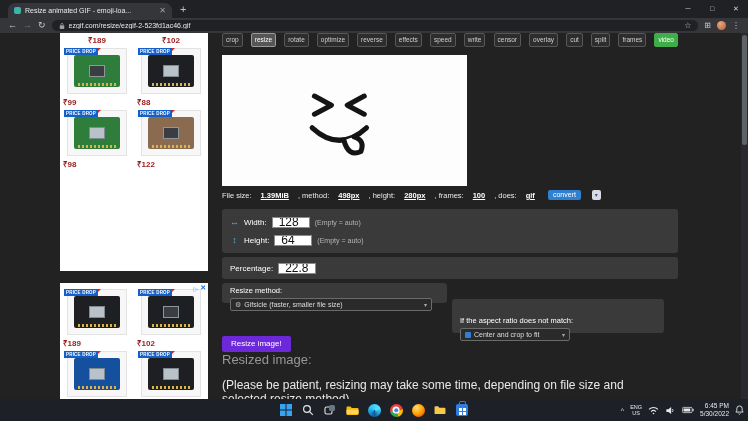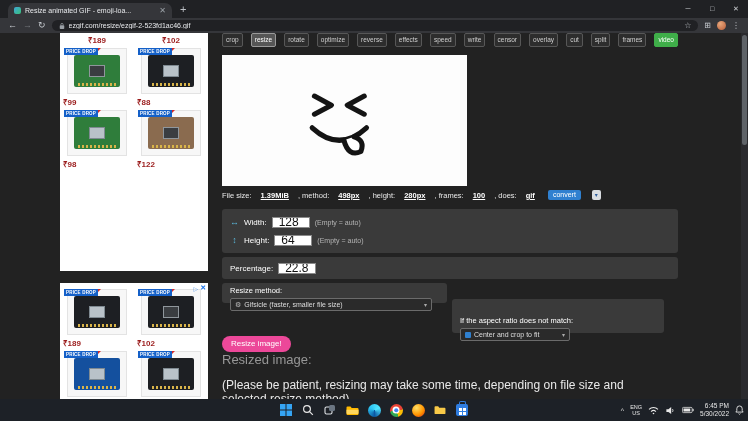--- a/index.html
+++ b/index.html
@@ -88,22 +88,22 @@
   .p-pct{left:222px;top:224px;width:456px;height:22px;display:flex;align-items:center;gap:5px;padding:0 8px;}
   .p-method{left:222px;top:250px;width:225px;height:20px;padding:3px 8px;}
   .p-aspect{left:452px;top:250px;width:212px;height:34px;padding:17px 8px;margin-top:16px;}
   .mlabel{color:#fff;font-size:7.5px;margin-bottom:3px;}
   .select{background:#2a2a2a;border:1px solid #6b6b6b;color:#ddd;font-size:7px;height:13px;
           display:flex;align-items:center;gap:3px;padding:0 4px;border-radius:2px;box-sizing:border-box;}
   .sel-gear{color:#bbb;font-size:7px;}
   .sel-sq{width:6px;height:6px;background:#2f80d0;border-radius:1px;flex:0 0 auto;}
   .chev{margin-left:auto;font-size:6px;color:#aaa;}
   .w200{width:202px;} .w110{width:110px;}
-  .resize-btn{position:absolute;left:222px;top:303px;background:#ec4899;color:#fff;font-size:8px;
-              padding:3px 9px 4px;border-radius:8px;}
+  .resize-btn{position:absolute;left:222px;top:303px;background:#6d28d9;color:#fff;font-size:8px;
+              padding:3px 9px 4px;border-radius:2px;}
   .result-h{position:absolute;left:222px;top:319px;color:#979797;font-size:13px;}
   .result-note{position:absolute;left:222px;top:345px;color:#e9e9e9;font-size:12px;width:440px;}
 
   
   .taskbar{position:absolute;left:0;right:0;bottom:0;height:22px;background:#1d2127;}
   .tb-center{position:absolute;left:50%;top:0;bottom:0;transform:translateX(-50%);
              display:flex;gap:8px;align-items:center;}
   .tbi{width:14px;height:14px;display:flex;align-items:center;justify-content:center;}
   .ic{width:13px;height:13px;border-radius:50%;position:relative;}
   .ic-edge{background:conic-gradient(from 180deg,#0c59a4,#2bc3f2,#50e6ff,#0c59a4);}

